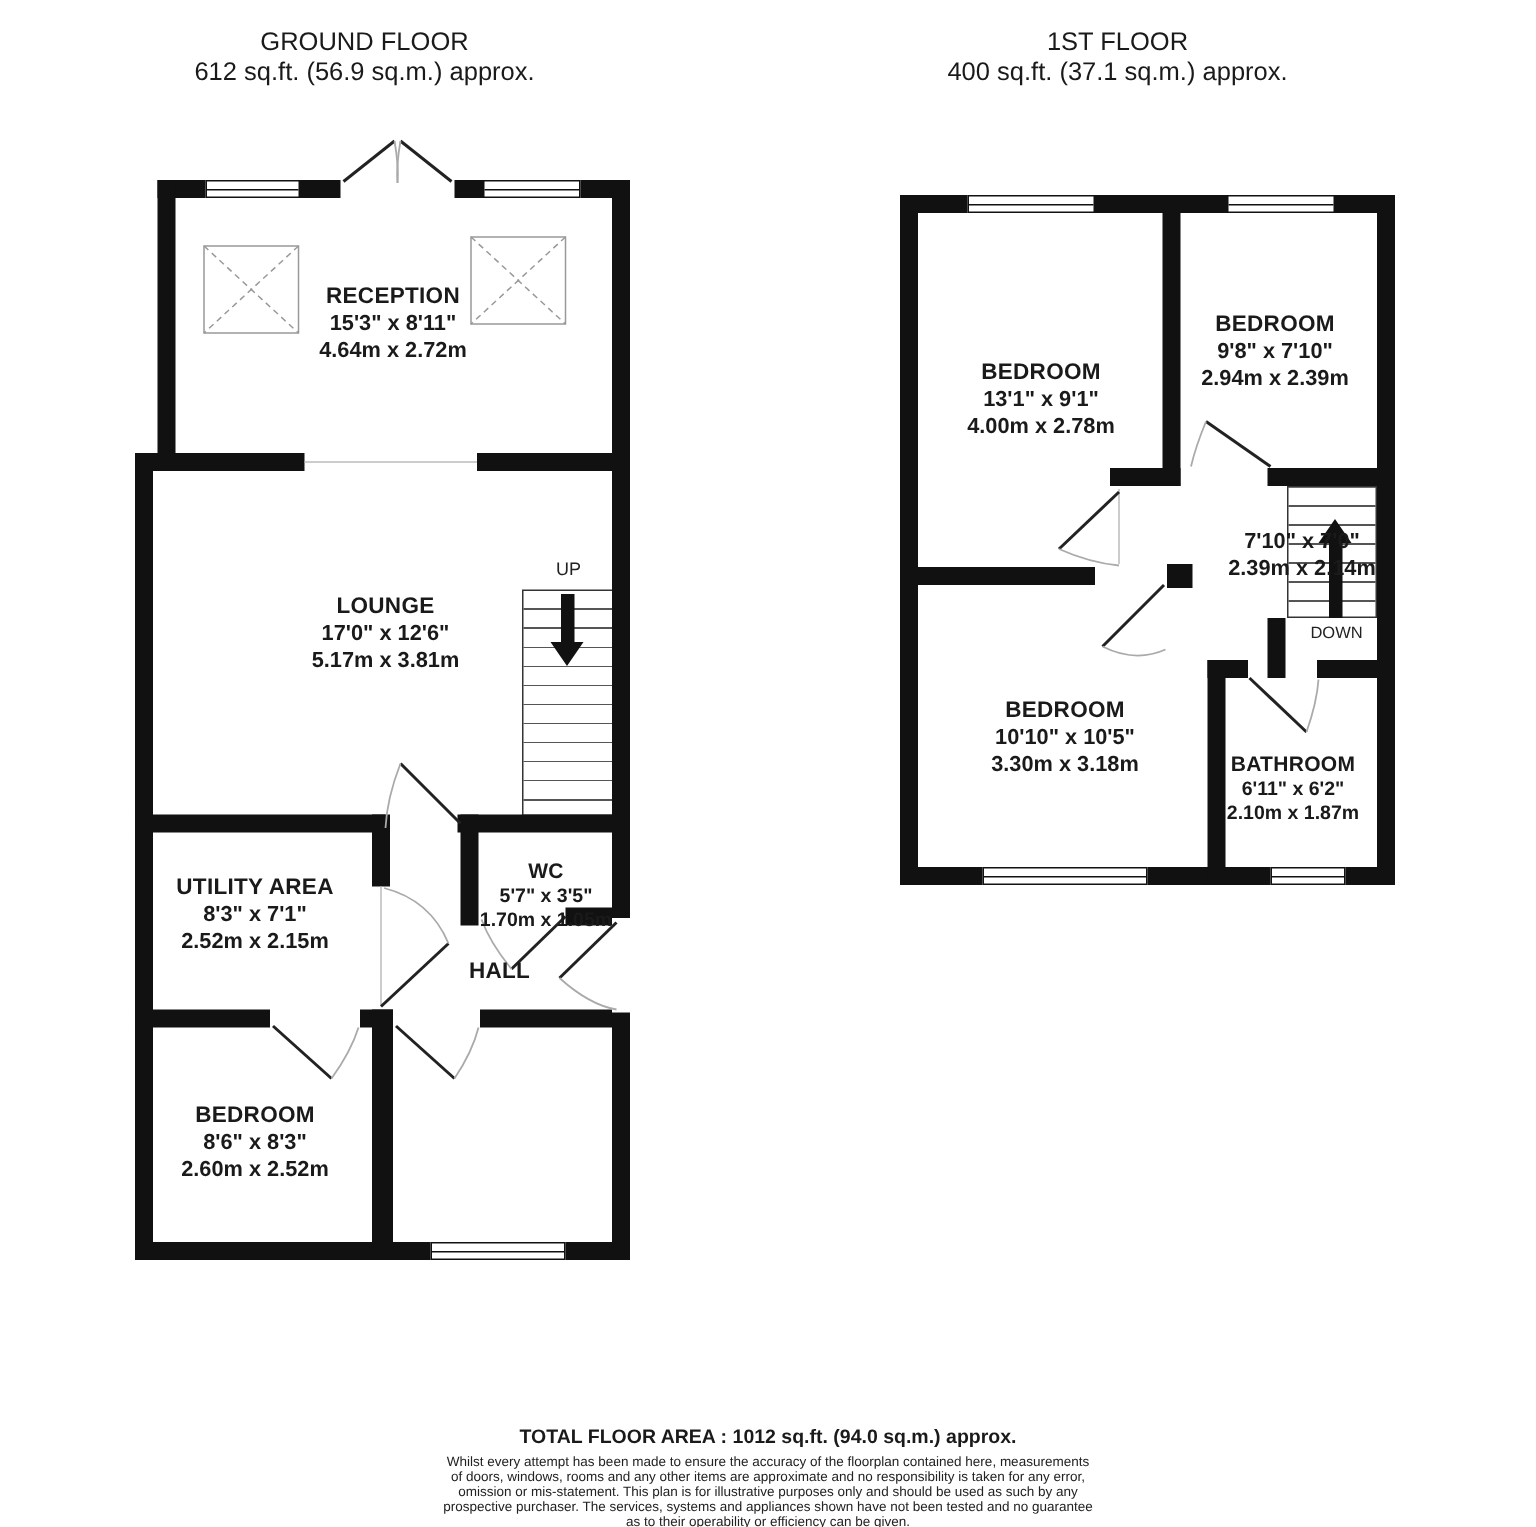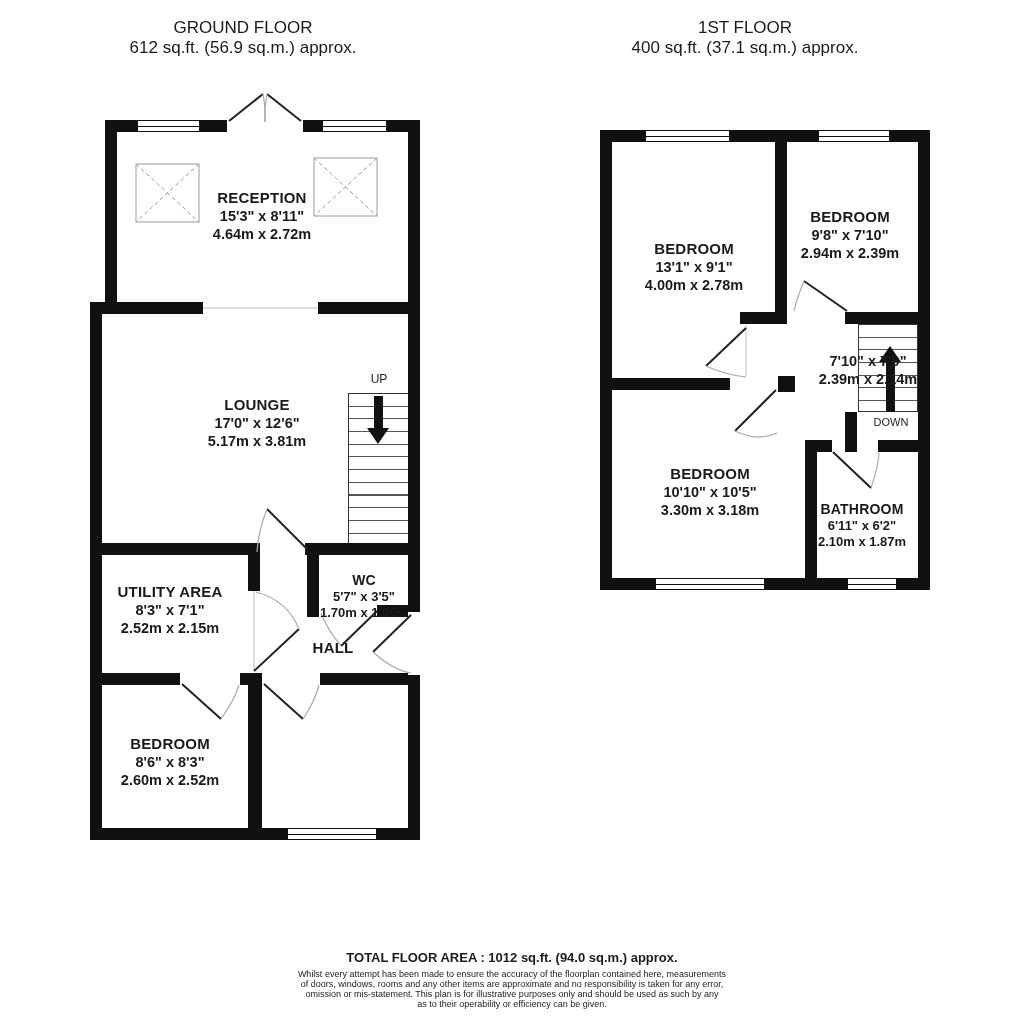--- a/index.html
+++ b/index.html
@@ -200,18 +200,19 @@
     <span class="room-dim">6'11" x 6'2"</span>
     <span class="room-dim">2.10m x 1.87m</span>
   </div>
 
   <div class="footer" style="top:950px;">
     <div class="footer-total">TOTAL FLOOR AREA : 1012 sq.ft. (94.0 sq.m.) approx.</div>
     <div class="footer-disclaimer">
       <div>Whilst every attempt has been made to ensure the accuracy of the floorplan contained here, measurements</div>
       <div>of doors, windows, rooms and any other items are approximate and no responsibility is taken for any error,</div>
       <div>omission or mis-statement. This plan is for illustrative purposes only and should be used as such by any</div>
+      <div>prospective purchaser. The services, systems and appliances shown have not been tested and no guarantee</div>
       <div>as to their operability or efficiency can be given.</div>
     </div>
 
   </div>
 
 </div>
 
 </body></html>

